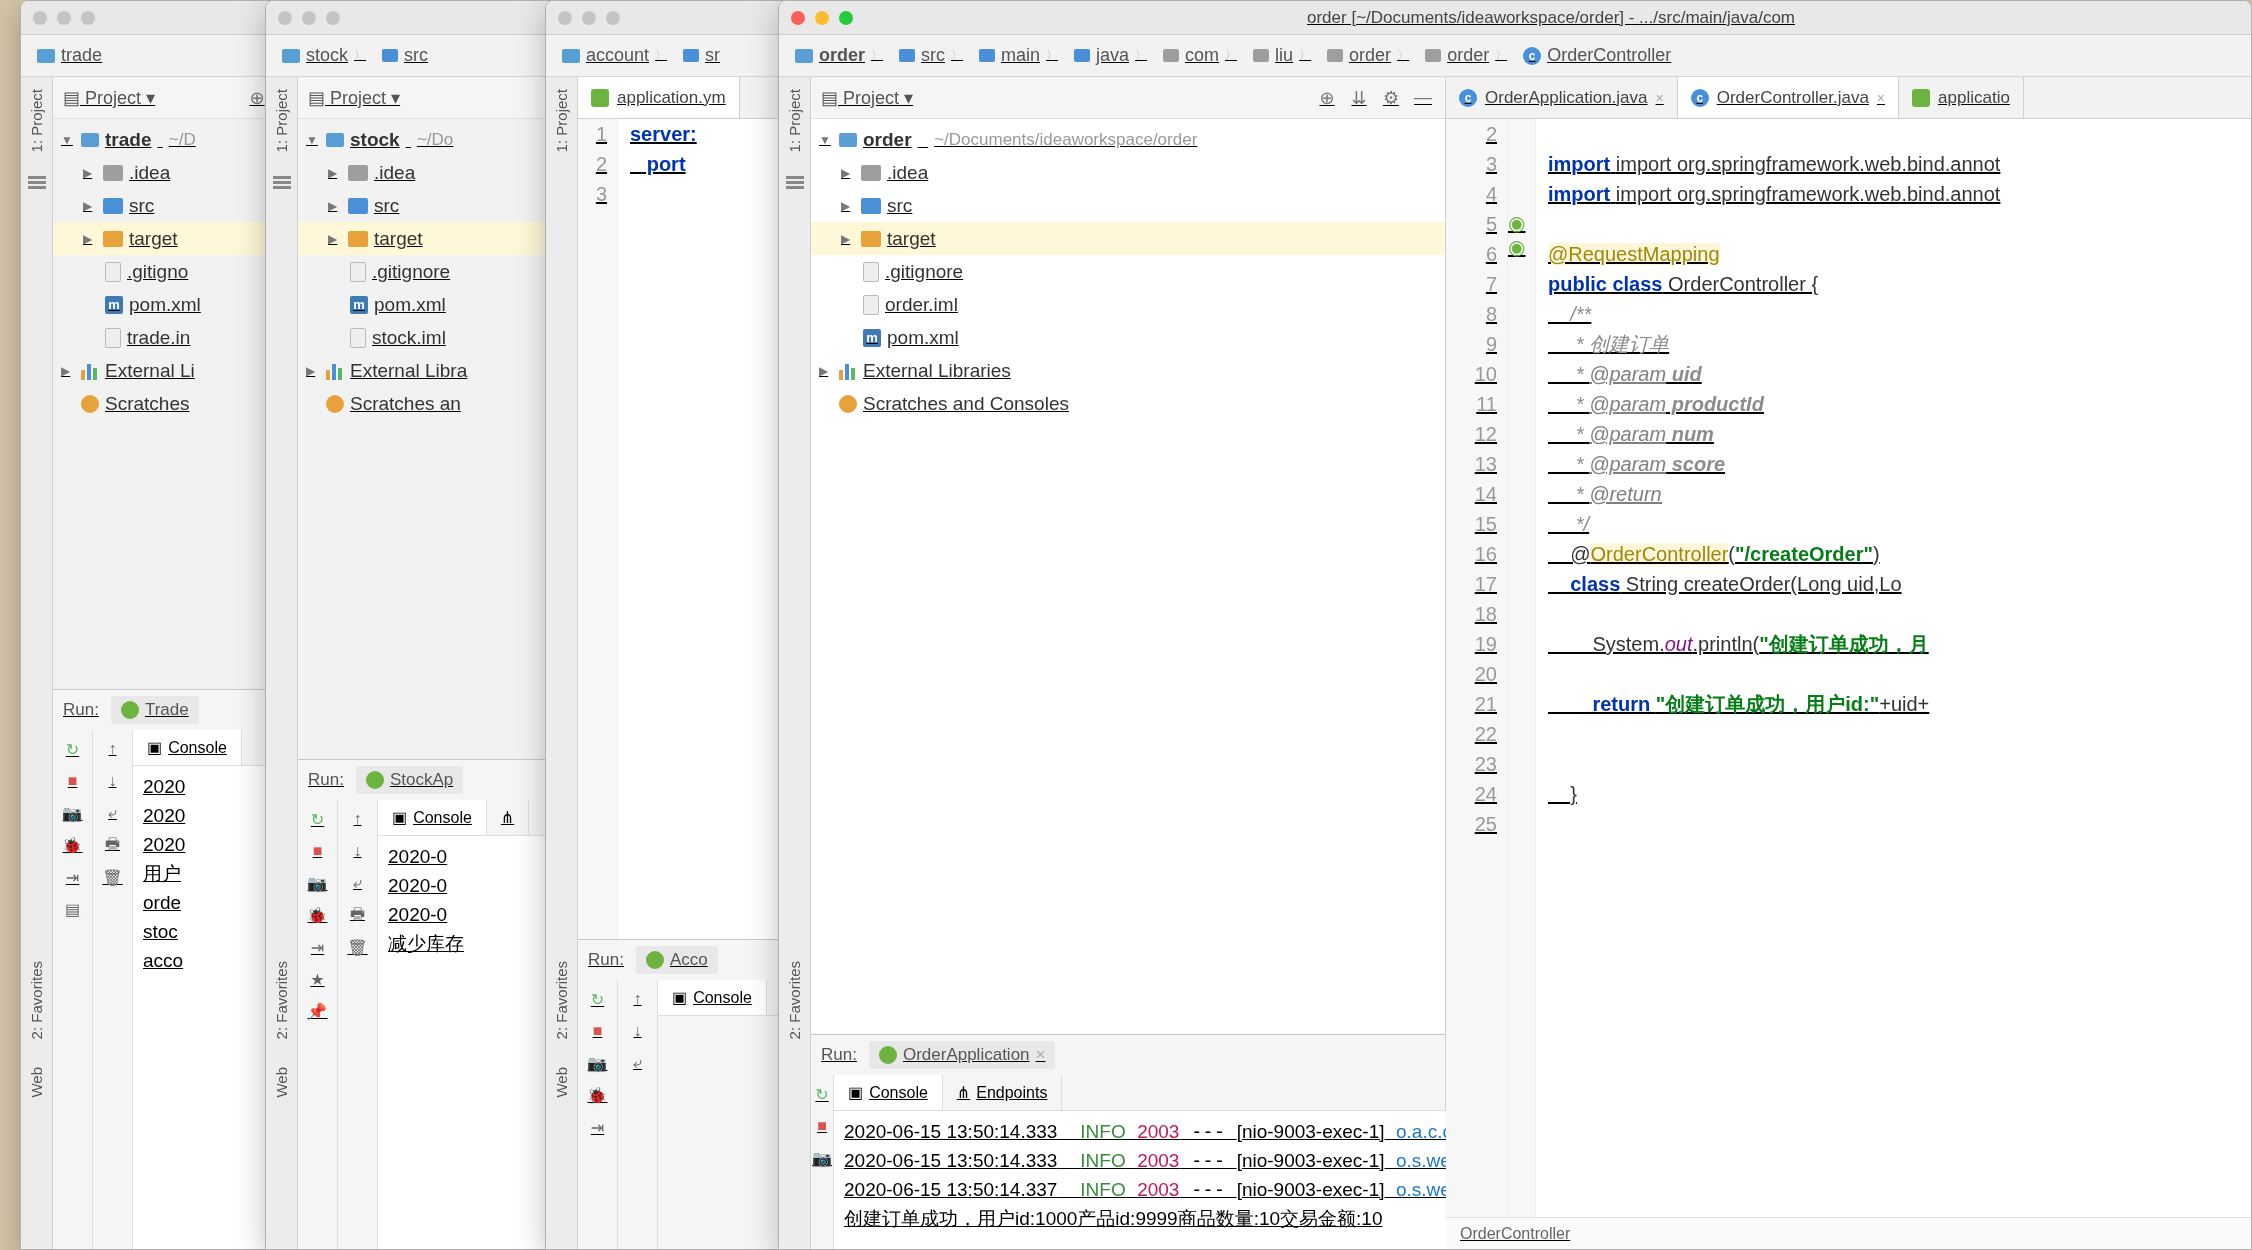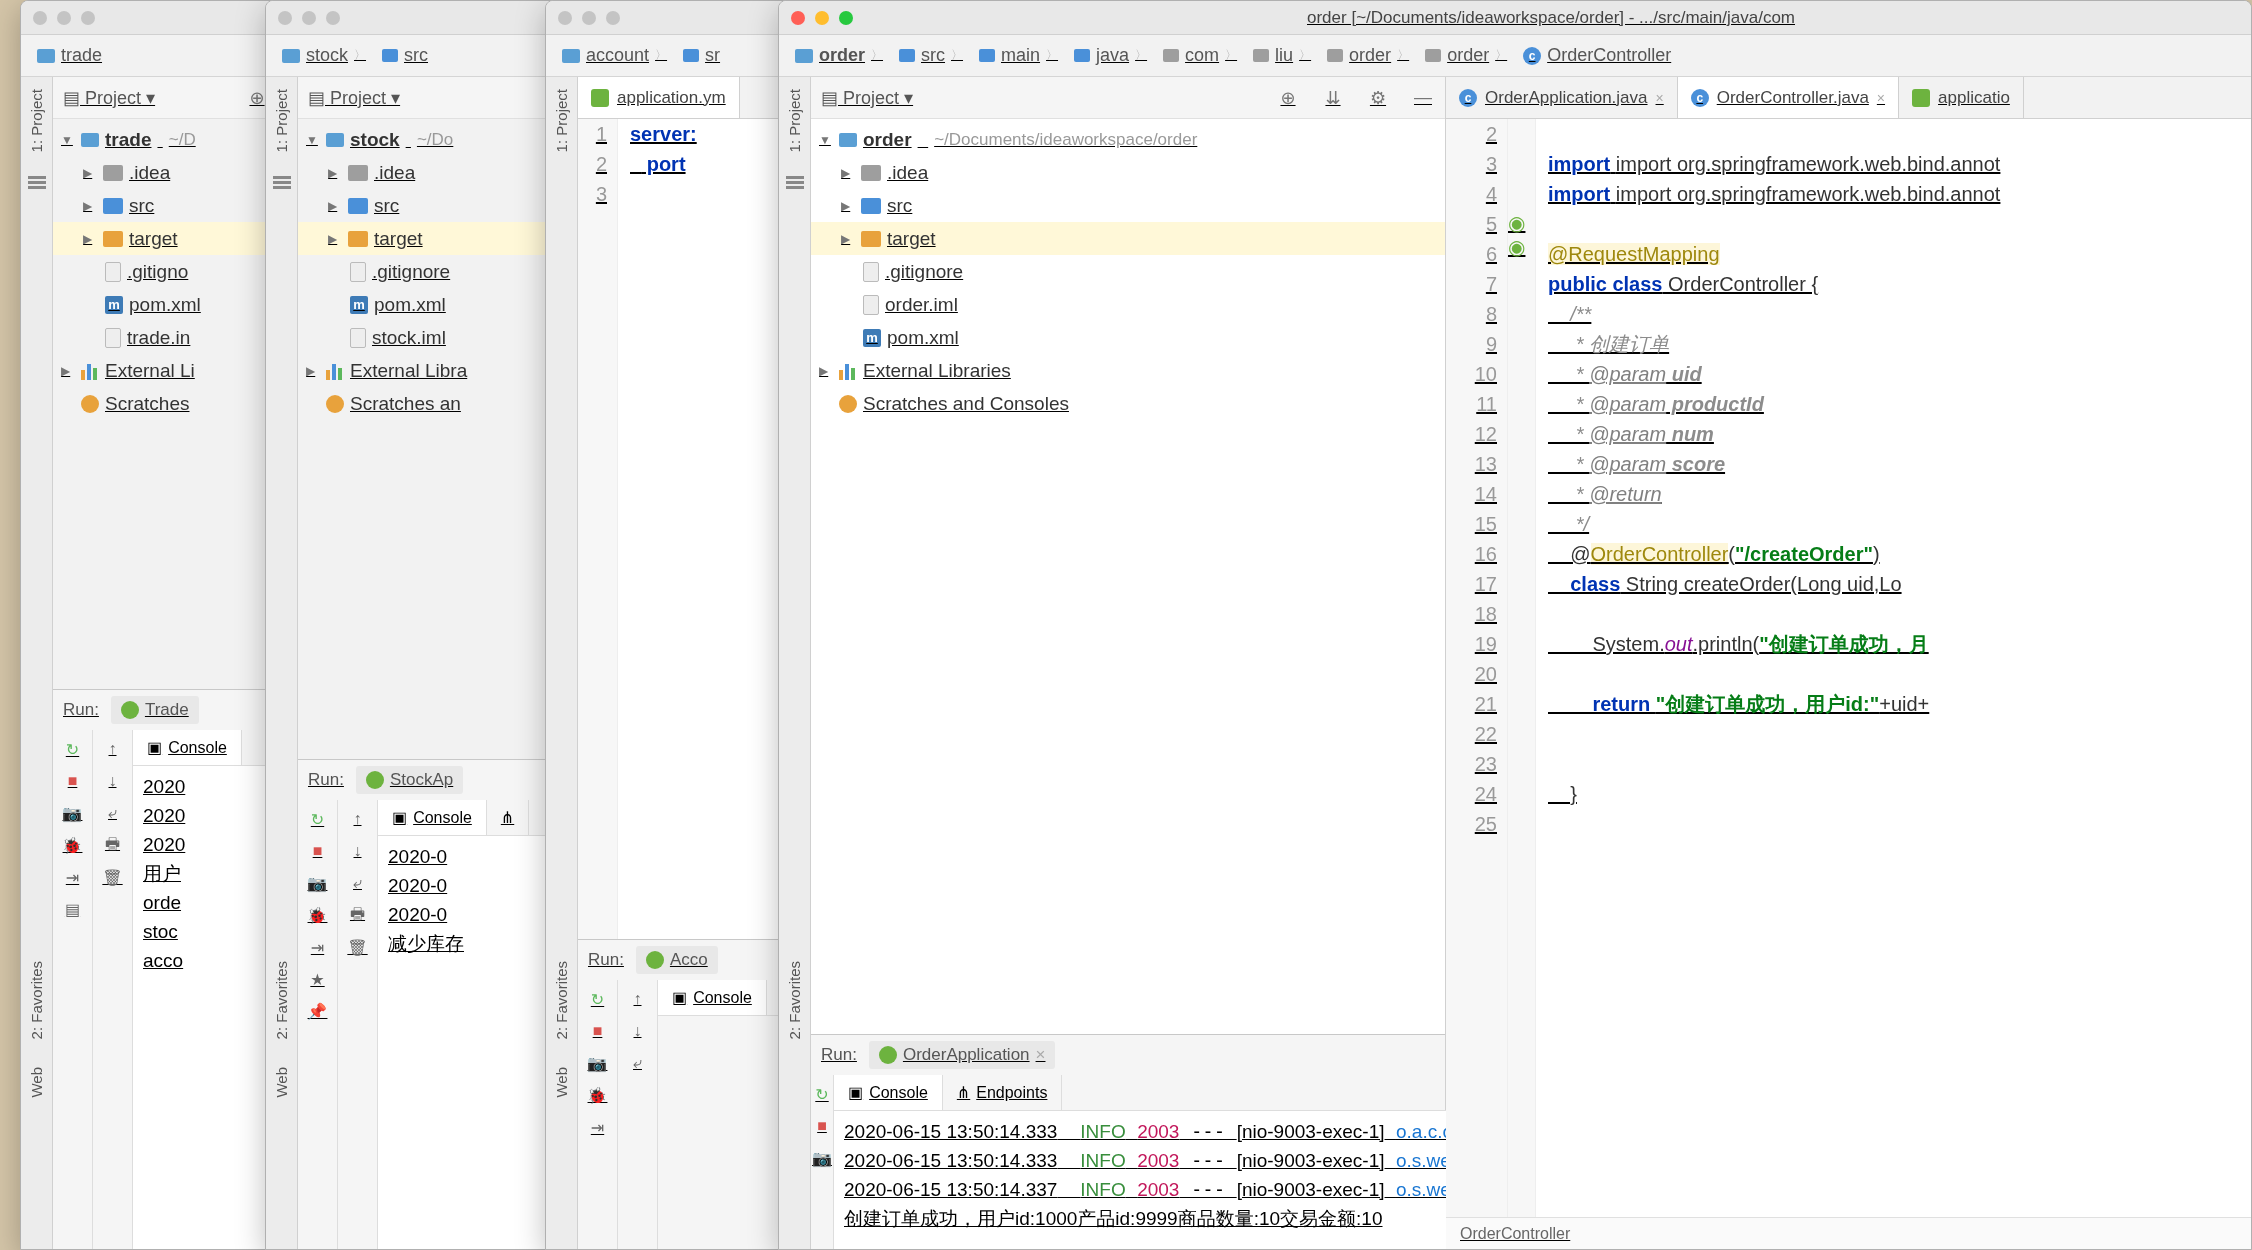--- a/index.html
+++ b/index.html
@@ -52,21 +52,21 @@
 .body-area { display: flex; flex: 1; overflow: hidden; }
 .sidebar-tab {
   width: 32px; background: #ececec; border-right: 1px solid #d0d0d0;
   display: flex; flex-direction: column; align-items: center; padding-top: 8px; gap: 20px;
 }
 .vtab { writing-mode: vertical-lr; transform: rotate(180deg); font-size: 15px; color: #555; cursor: pointer; padding: 4px; }
 .stripe-icon { width: 18px; height: 18px; display: flex; flex-direction: column; gap: 2px; }
 .stripe-icon span { height: 3px; background: #888; }
 
 .project-panel { width: 415px; background: #fff; border-right: 1px solid #d0d0d0; display: flex; flex-direction: column; }
-.panel-header { height: 42px; display: flex; align-items: center; padding: 0 10px; font-size: 18px; color: #555; border-bottom: 1px solid #e0e0e0; background: #f5f5f5; gap: 21px; }
+.panel-header { height: 42px; display: flex; align-items: center; padding: 0 10px; font-size: 18px; color: #555; border-bottom: 1px solid #e0e0e0; background: #f5f5f5; gap: 8px; }
 .panel-header .spacer { flex: 1; }
 .tool-icon { width: 24px; height: 24px; color: #777; cursor: pointer; display: inline-flex; align-items: center; justify-content: center; font-size: 18px; }
 
 .tree { flex: 1; overflow: auto; font-size: 19px; color: #333; padding: 4px 0; }
 .tree-row { display: flex; align-items: center; height: 33px; padding-left: 8px; gap: 6px; cursor: pointer; }
 .tree-row.sel { background: #fff8d8; }
 .tree-row .arrow { width: 14px; font-size: 12px; color: #777; }
 .tree-row .path-hint { color: #999; font-size: 17px; }
 .indent1 { padding-left: 30px; }
 .indent2 { padding-left: 52px; }

